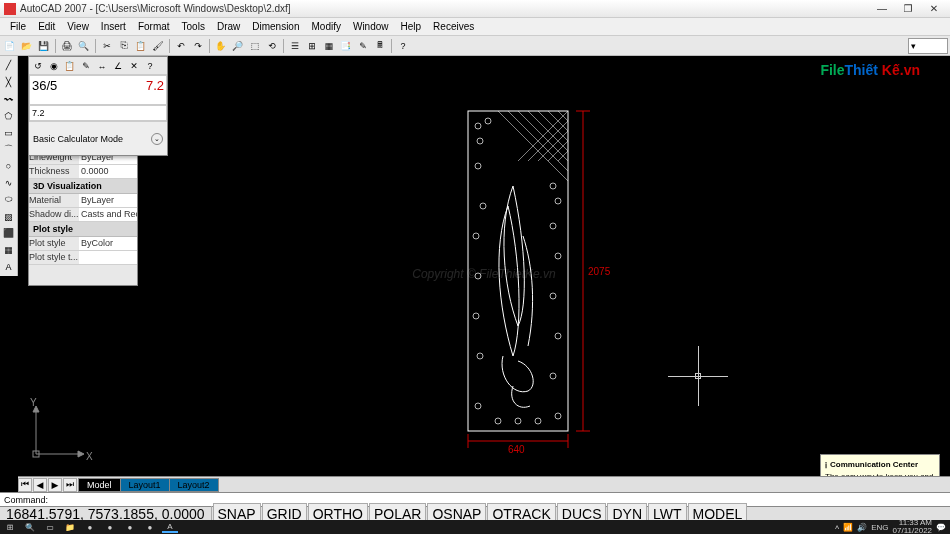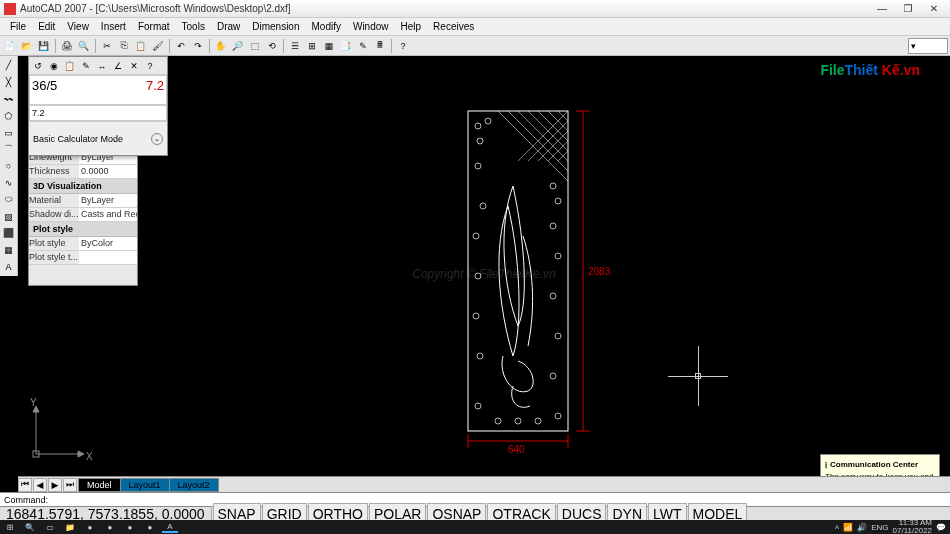--- a/index.html
+++ b/index.html
@@ -353,21 +353,21 @@
       <g stroke="#c00" stroke-width="1">
         <line x1="10" y1="335" x2="110" y2="335"></line>
         <line x1="10" y1="328" x2="10" y2="342"></line>
           <line x1="110" y1="328" x2="110" y2="342"></line>
         <line x1="125" y1="5" x2="125" y2="325"></line>
         <line x1="118" y1="5" x2="132" y2="5"></line>
           <line x1="118" y1="325" x2="132" y2="325"></line>
       </g>
     </svg>
     <div class="dim-text" style="left:50px;top:338px">640</div>
-    <div class="dim-text" style="left:130px;top:160px">2083</div>
+    <div class="dim-text" style="left:130px;top:160px">2075</div>
   </div>
 
   <div class="crosshair">
     <div class="h"></div>
       <div class="v"></div>
       <div class="box"></div>
   </div>
 
   <div class="watermark-center">Copyright © FileThietKe.vn</div>
 </div>

